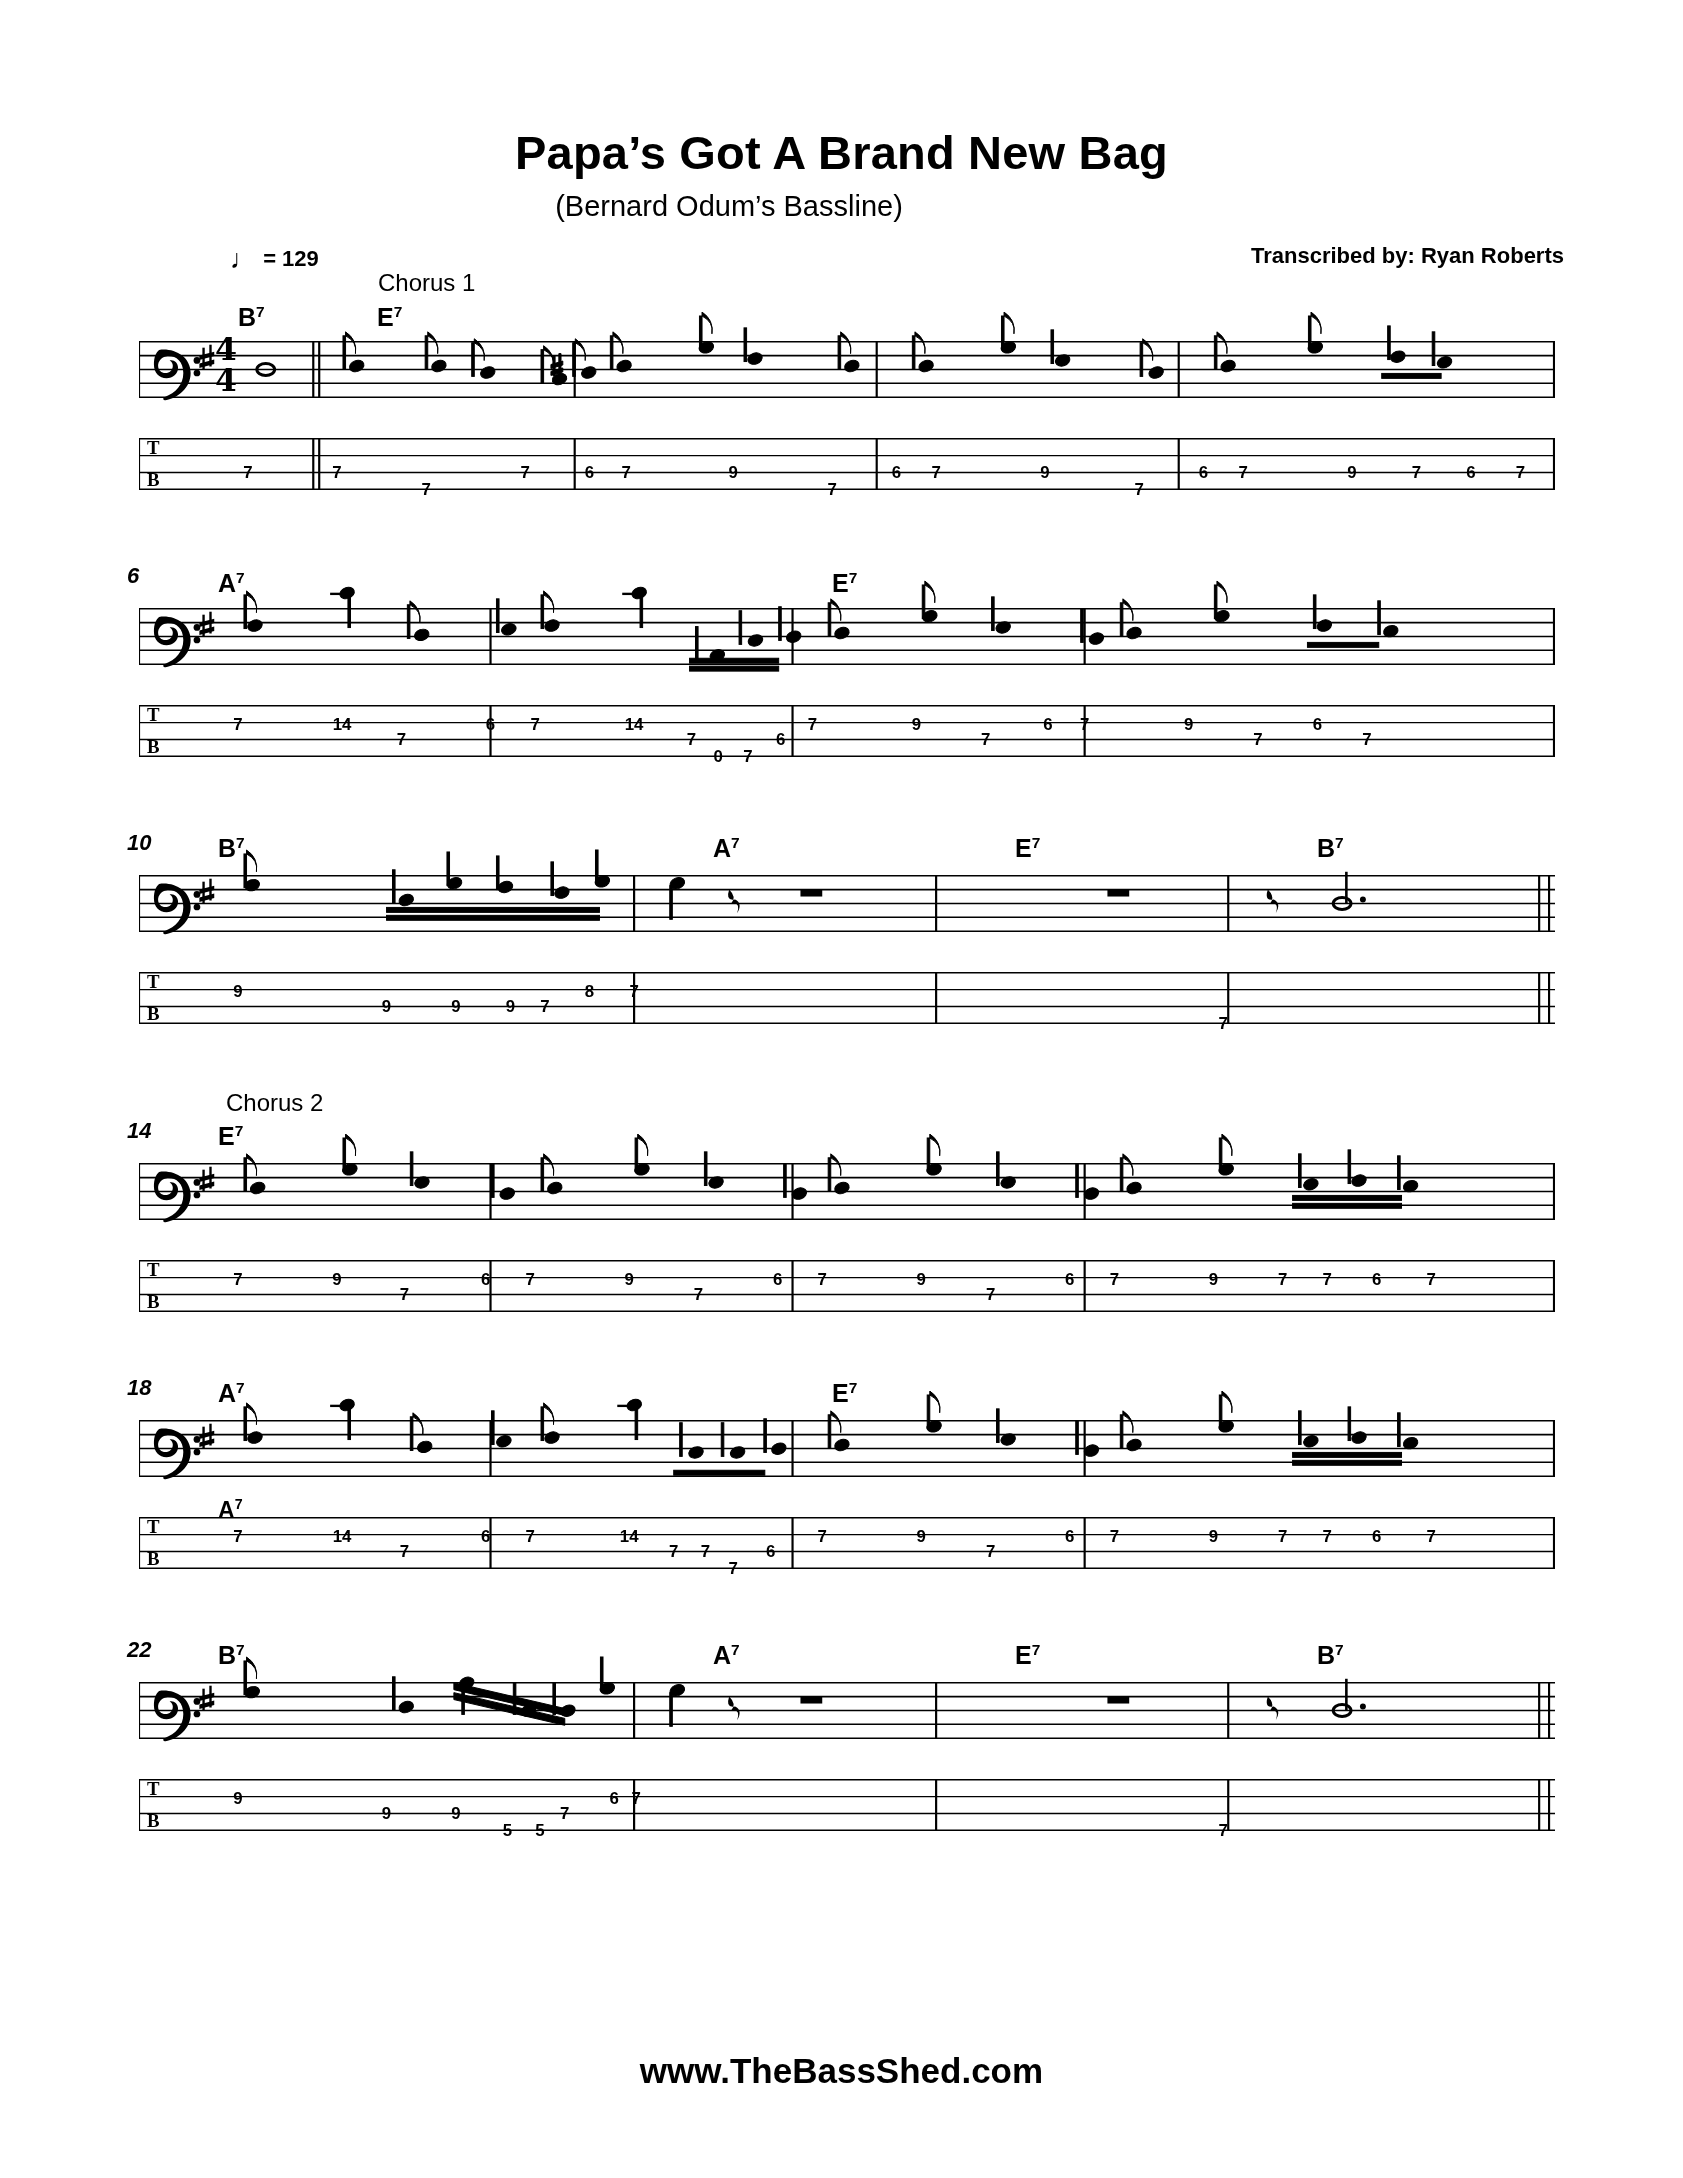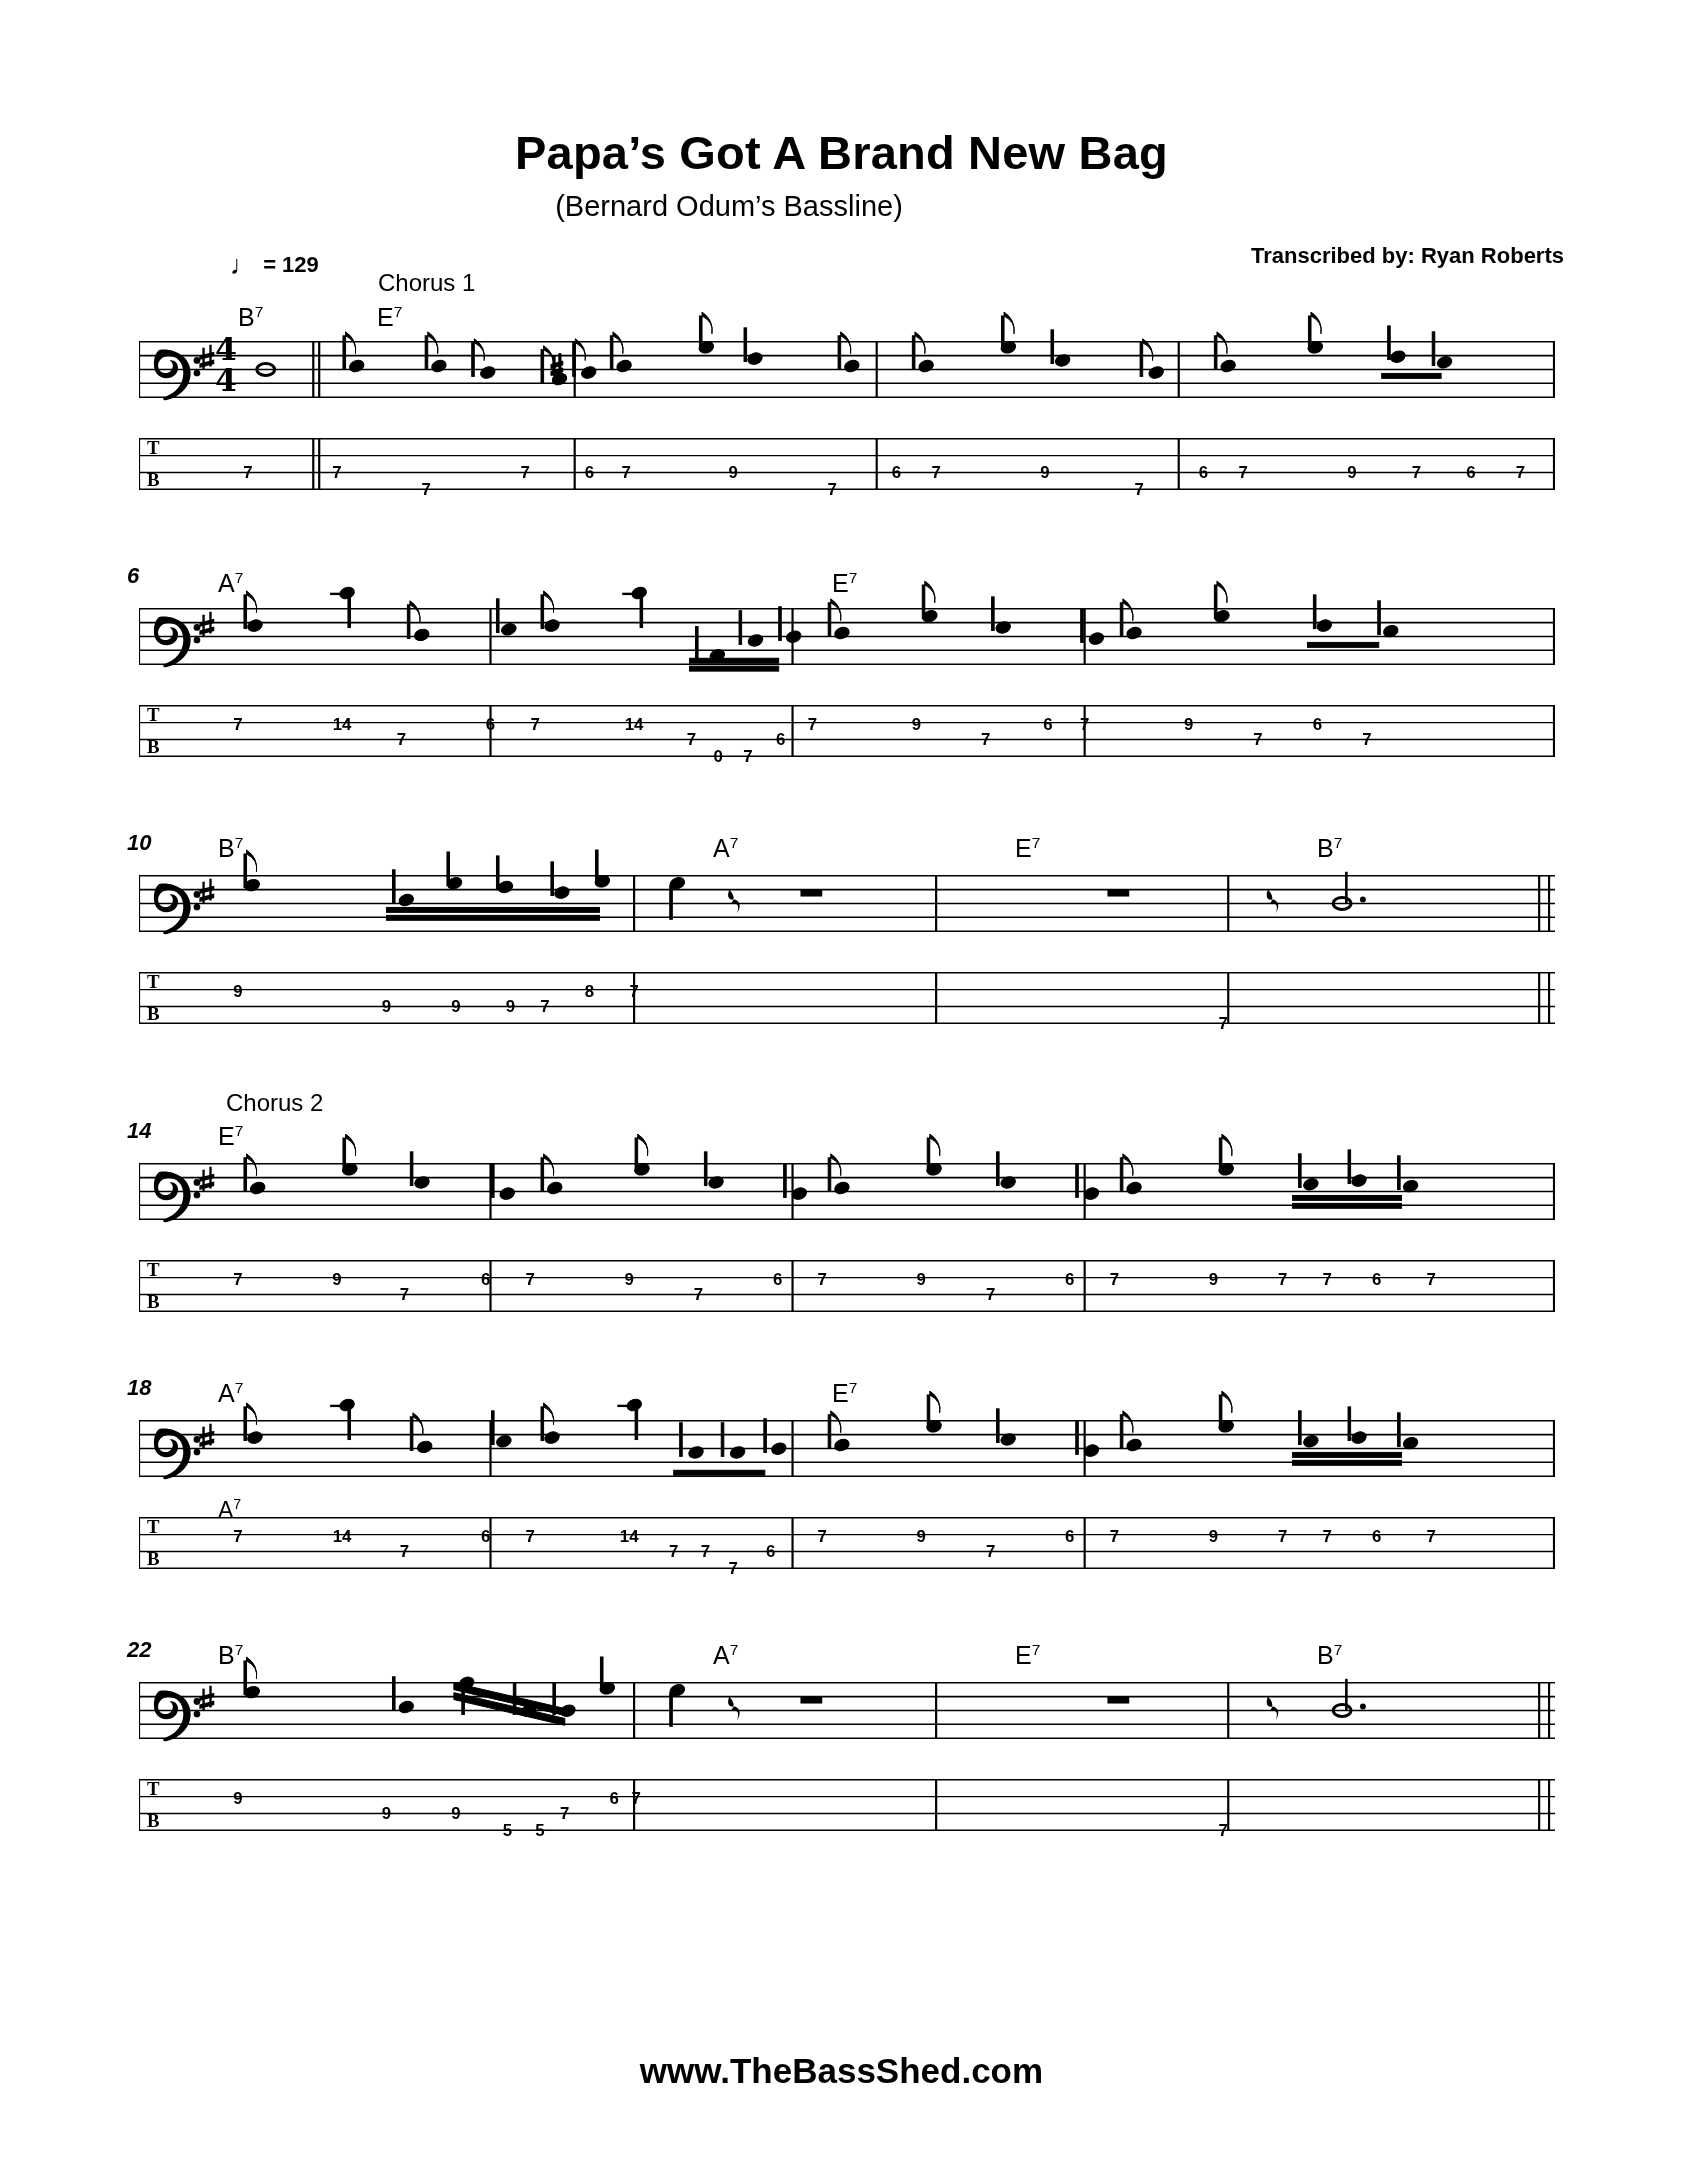--- a/index.html
+++ b/index.html
@@ -51,21 +51,20 @@
     font-size: 22px;
     font-weight: bold;
   }
   .tempo {
     position: absolute;
     top: 246px;
     left: 230px;
     font-size: 22px;
     font-weight: bold;
     white-space: nowrap;
-    margin-top: 6px;
   }
   .tempo .qnote {
     font-size: 27px;
     line-height: 1;
     vertical-align: -2px;
   }
   .chorus-label {
     position: absolute;
     font-size: 24px;
   }
@@ -90,21 +89,21 @@
   .measure-num {
     position: absolute;
     left: -12px;
     font-size: 22px;
     font-style: italic;
     font-weight: bold;
   }
   .chord {
     position: absolute;
     font-size: 25px;
-    font-weight: normal;
+    font-weight: bold;
     white-space: nowrap;
   }
   .chord sup {
     font-size: 0.62em;
     vertical-align: super;
   }
   .staff-svg {
     display: block;
   }
 </style>

